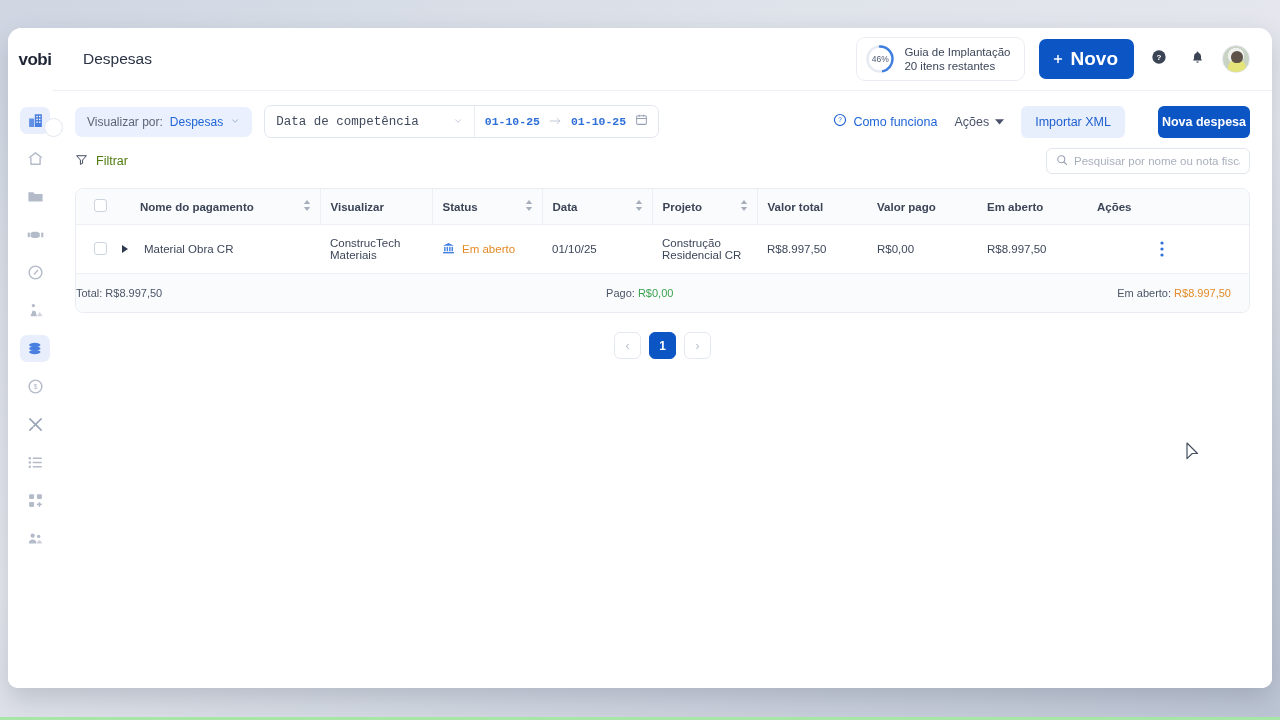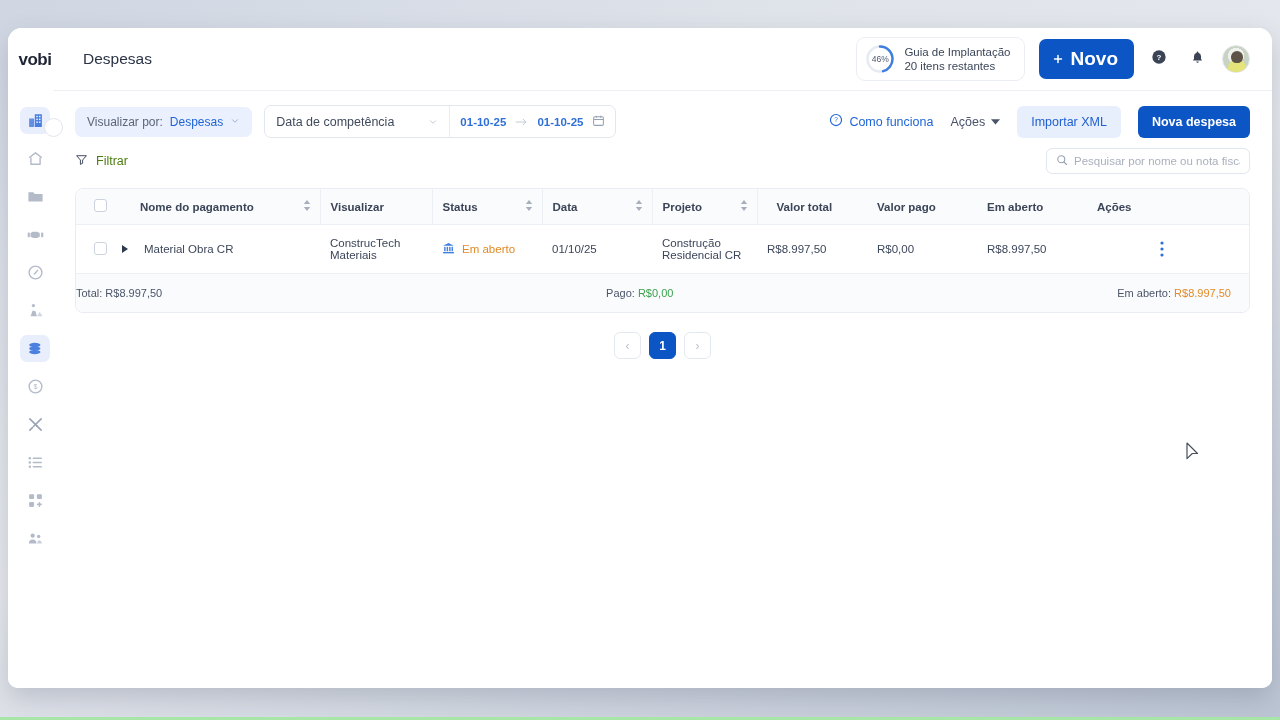--- a/index.html
+++ b/index.html
@@ -118,41 +118,42 @@
     background: #eaf0fd; border-radius: 7px; padding: 8px 12px;
     font-size: 12px; cursor: pointer;
   }
   .view-by .lbl { color: #5b6678; }
   .view-by .val { color: #1f64d6; font-weight: 500; }
 
   .date-group {
     display: flex; align-items: center; height: 33px;
     border: 1px solid #e2e6ee; border-radius: 7px; background: #fff;
     cursor: pointer;
+    font-family: Liberation Mono, monospace;
   }
   .date-sel {
     display: flex; align-items: center; gap: 34px; padding: 0 11px; height: 100%;
     border-right: 1px solid #e9ecf2;
   }
   .date-sel .t { font-size: 12.5px; color: #404a5c; }
   .date-range {
     display: flex; align-items: center; gap: 9px; padding: 0 10px; height: 100%;
   }
   .date-range .d { font-size: 11.5px; color: #2e6fd8; font-weight: 600; }
 
   .right-actions { display: flex; align-items: center; gap: 17px; margin-left: auto; }
   .how-works { display: flex; align-items: center; gap: 6px; color: #1f64d6; font-size: 12.5px; cursor: pointer; }
   .acoes { display: flex; align-items: center; gap: 6px; color: #49536a; font-size: 12.5px; cursor: pointer; }
   .btn-xml {
     background: #e8effc; color: #1f5fd0; font-size: 12.5px; border: none;
     border-radius: 6px; padding: 9px 14px; cursor: pointer; font-family: inherit;
   }
   .btn-nova {
     background: #0b55c4; color: #fff; font-size: 12.5px; font-weight: 600; border: none;
-    border-radius: 6px; padding: 9px 14px; cursor: pointer; font-family: inherit;
+    border-radius: 6px; padding: 9px 4px; cursor: pointer; font-family: inherit; margin-left: 16px;
   }
 
   
   #filter-row {
     display: flex; align-items: center; padding: 10px 22px 0 22px; position: relative;
   }
   .filtrar { display: flex; align-items: center; gap: 8px; font-size: 12.5px; color: #4d7c0f; cursor: pointer; }
   #search-box {
     margin-left: auto; width: 204px; height: 26px;
     border: 1px solid #e2e6ee; border-radius: 6px; background: #fff;
@@ -553,21 +554,21 @@
               <div class="th-inner">
                 <span>Projeto</span>
                 <span class="sorter">
                   <svg width="8" height="11" viewBox="0 0 10 14" fill="#8b95a7">
                       <path d="M5 0l4 5H1z"></path>
                       <path d="M5 14l4-5H1z"></path>
                     </svg>
                 </span>
               </div>
             </th>
-            <th class="divider-left" style="width:110px;padding-left:19px">
+            <th class="divider-left" style="width:110px;padding-left:10px">
               <div class="th-inner">
                   <span>Valor total</span>
                 </div>
             </th>
             <th style="width:110px;padding-left:10px">
               <div class="th-inner">
                   <span>Valor pago</span>
                 </div>
             </th>
             <th style="width:110px;padding-left:10px">

